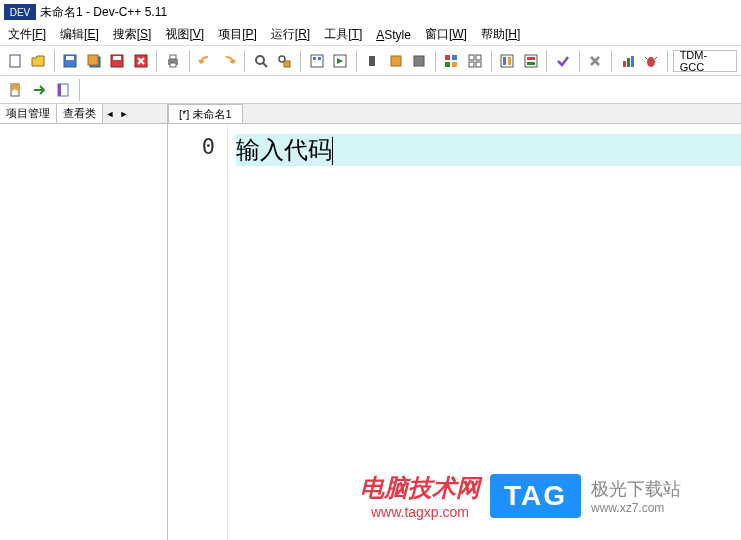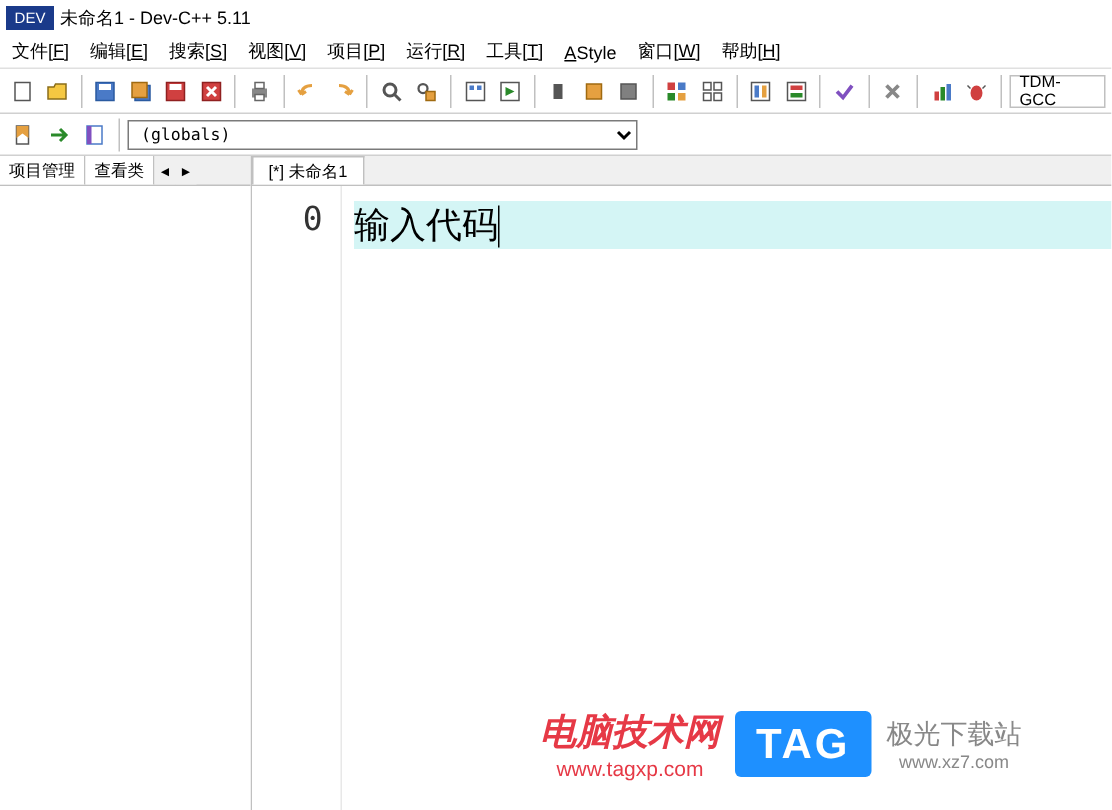--- a/index.html
+++ b/index.html
@@ -39,21 +39,21 @@
     .code-area { flex: 1; padding: 10px 0 18px 8px; font-size: 24px; position: relative; }
     .code-line { background: #d4f5f5; color: #000; display: inline-block; padding-right: 2px; min-width: 100%; }
     .cursor { display: inline-block; width: 1px; height: 28px; background: #000; vertical-align: middle; animation: blink 1s infinite; }
     @keyframes blink { 50% { opacity: 0; } }
     
     .watermark { position: absolute; bottom: 20px; right: 60px; display: flex; align-items: center; gap: 10px; pointer-events: none; margin-top: 19px; }
     .wm-left { text-align: center; }
     .wm-left .line1 { font-size: 24px; font-weight: bold; color: #e63946; font-style: italic; }
     .wm-left .line2 { font-size: 14px; color: #e63946; }
     .wm-tag { background: #1e90ff; color: #fff; font-size: 28px; font-weight: bold; padding: 6px 14px; border-radius: 4px; letter-spacing: 2px; }
-    .wm-right { text-align: center; }
+    .wm-right { text-align: left; }
     .wm-right .line1 { font-size: 18px; color: #888; font-weight: 300; }
     .wm-right .line2 { font-size: 12px; color: #888; }
     
     svg { display: block; }
   </style>
 </head>
 <body>
 
 <div class="titlebar">
   <div class="app-icon">DEV</div>
@@ -246,23 +246,20 @@
         <path d="M3 8 L13 8 M9 4 L13 8 L9 12" fill="none" stroke="#2a8a2a" stroke-width="2"></path>
       </svg>
     </div>
   <div class="tbtn">
       <svg width="16" height="16">
         <rect x="3" y="2" width="10" height="12" fill="#fff" stroke="#4a7ac7"></rect>
         <rect x="3" y="2" width="3" height="12" fill="#8050c0"></rect>
       </svg>
     </div>
   <div class="sep"></div>
-  <select>
-    <option>(globals)</option>
-  </select>
 </div>
 
 <div class="main">
   <div class="sidebar">
     <div class="sidebar-tabs">
       <div class="stab active">项目管理</div>
       <div class="stab">查看类</div>
       <div class="arrow">◄</div>
       <div class="arrow">►</div>
     </div>

